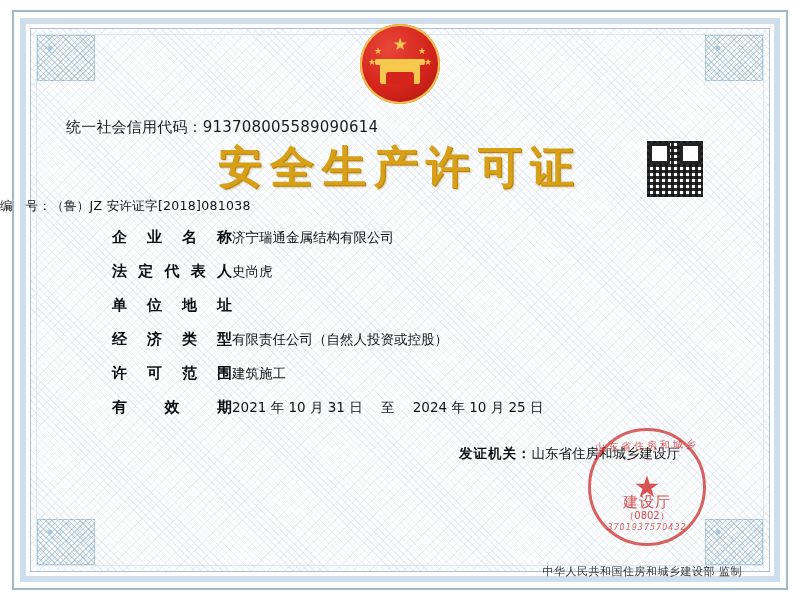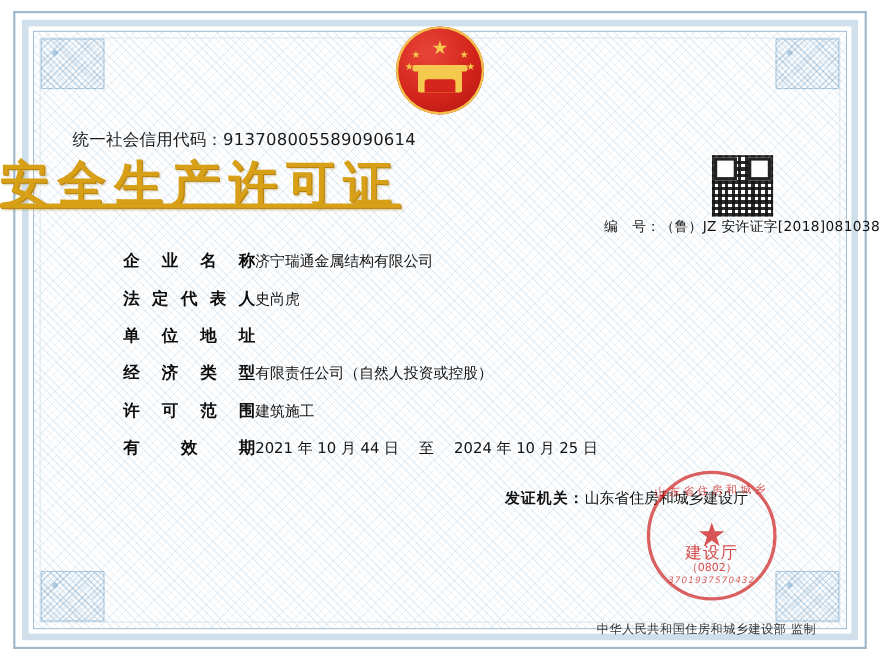--- a/index.html
+++ b/index.html
@@ -135,30 +135,29 @@
     color: #1a1a1a;
     letter-spacing: 0.2px;
     white-space: nowrap;
   }
 
   .title {
     position: absolute;
     left: 0;
     right: 0;
     top: 138px;
-    text-align: left;
+    text-align: center;
     font-family: "DejaVu Serif", "Liberation Serif", serif;
     font-weight: bold;
     font-size: 44px;
     letter-spacing: 8px;
     color: #d8a017;
     text-shadow:
       1px 1px 0 #b8820d,
       2px 2px 2px rgba(150,110,10,0.35);
-    text-decoration: underline;
   }
 
   .qr {
     position: absolute;
     right: 96px;
     top: 140px;
     width: 56px;
     height: 56px;
     background-color: #fff;
     background-image:
@@ -175,21 +174,21 @@
     border: 3px solid #111;
     background: #fff;
   }
   .qr:before { left: 2px; top: 2px; }
   .qr:after { right: 2px; top: 2px; }
 
   .serial {
     position: absolute;
     left: 0; right: 0;
     top: 198px;
-    text-align: right;
+    text-align: left;
     font-size: 12.5px;
     color: #111;
     letter-spacing: 0.3px;
   }
 
   
   .fields {
     position: absolute;
     left: 112px;
     top: 228px;
@@ -391,21 +390,21 @@
       <div class="value">建筑施工</div>
     </div>
 
     <div class="row">
       <div class="label">
         <span>有</span>
         <span>效</span>
         <span>期</span>
       </div>
       <div class="value">
-        <span>2021 年 10 月 44 日</span>
+        <span>2021 年 10 月 31 日</span>
         <span class="mid">至</span>
         <span>2024 年 10 月 25 日</span>
       </div>
     </div>
 
   </div>
 
   <div class="issuer">
     <div>
       <span class="lbl">发证机关：</span><span>山东省住房和城乡建设厅</span>

